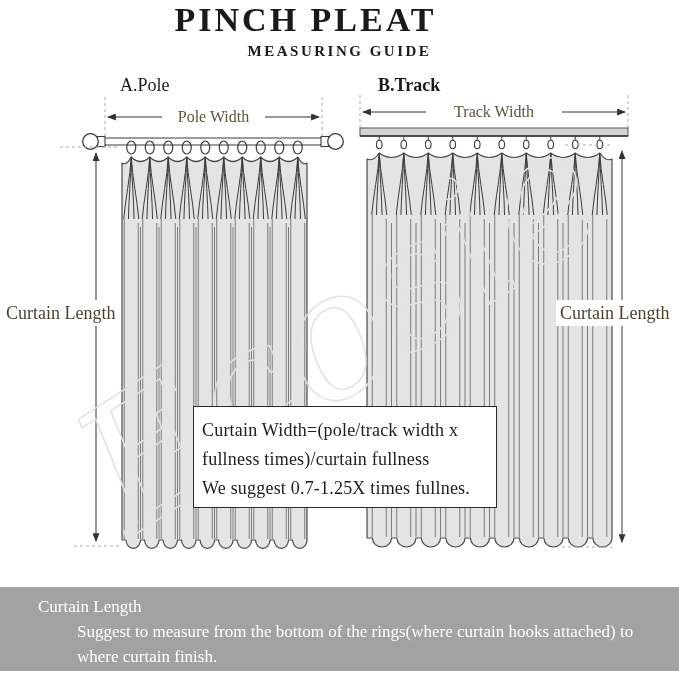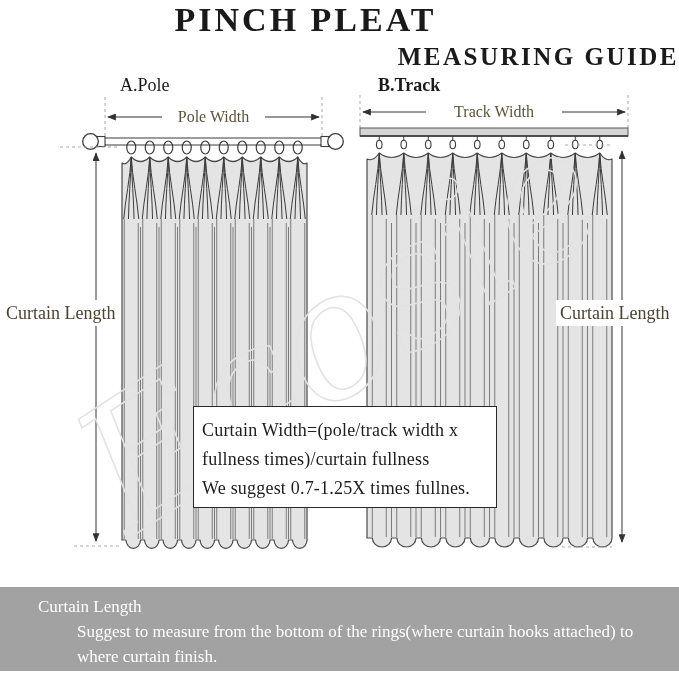--- a/index.html
+++ b/index.html
@@ -1,22 +1,22 @@
 <!DOCTYPE html>
 <html><head>
 <meta charset="utf-8">
 <style>
   html,body{margin:0;padding:0;background:#fff;}
   .stage{position:relative;width:679px;height:675px;background:#fff;overflow:hidden;
          font-family:"Liberation Serif",serif;color:#1a1a1a;}
   .stage *{box-sizing:border-box;}
   .title{position:absolute;top:1px;left:0;width:611px;text-align:center;
          font-size:34px;font-weight:bold;letter-spacing:3px;z-index:4;}
-  .subtitle{position:absolute;top:43px;left:0;width:679px;text-align:right;
-         font-size:25px;font-weight:bold;letter-spacing:2.5px;z-index:4;}
+  .subtitle{position:absolute;top:43px;left:0;width:679px;text-align:center;
+         font-size:15px;font-weight:bold;letter-spacing:2.5px;z-index:4;}
   .sec-label{position:absolute;top:75px;font-size:18px;z-index:4;}
   .sec-a{left:120px;}
   .sec-b{left:378px;font-weight:bold;}
   .watermark{position:absolute;left:10px;top:228px;width:660px;text-align:center;
          font-family:"DejaVu Serif",serif;font-style:italic;font-size:175px;
          color:transparent;-webkit-text-stroke:1.5px #e2e2e2;
          transform:rotate(-33deg);z-index:2;pointer-events:none;white-space:nowrap;}
   .diagram-svg{position:absolute;left:0;top:0;z-index:1;}
   .formula-box{position:absolute;left:193px;top:406px;width:304px;height:102px;
          background:#fff;border:1.5px solid #2a2a2a;padding:9px 6px 0 8px;z-index:5;}

